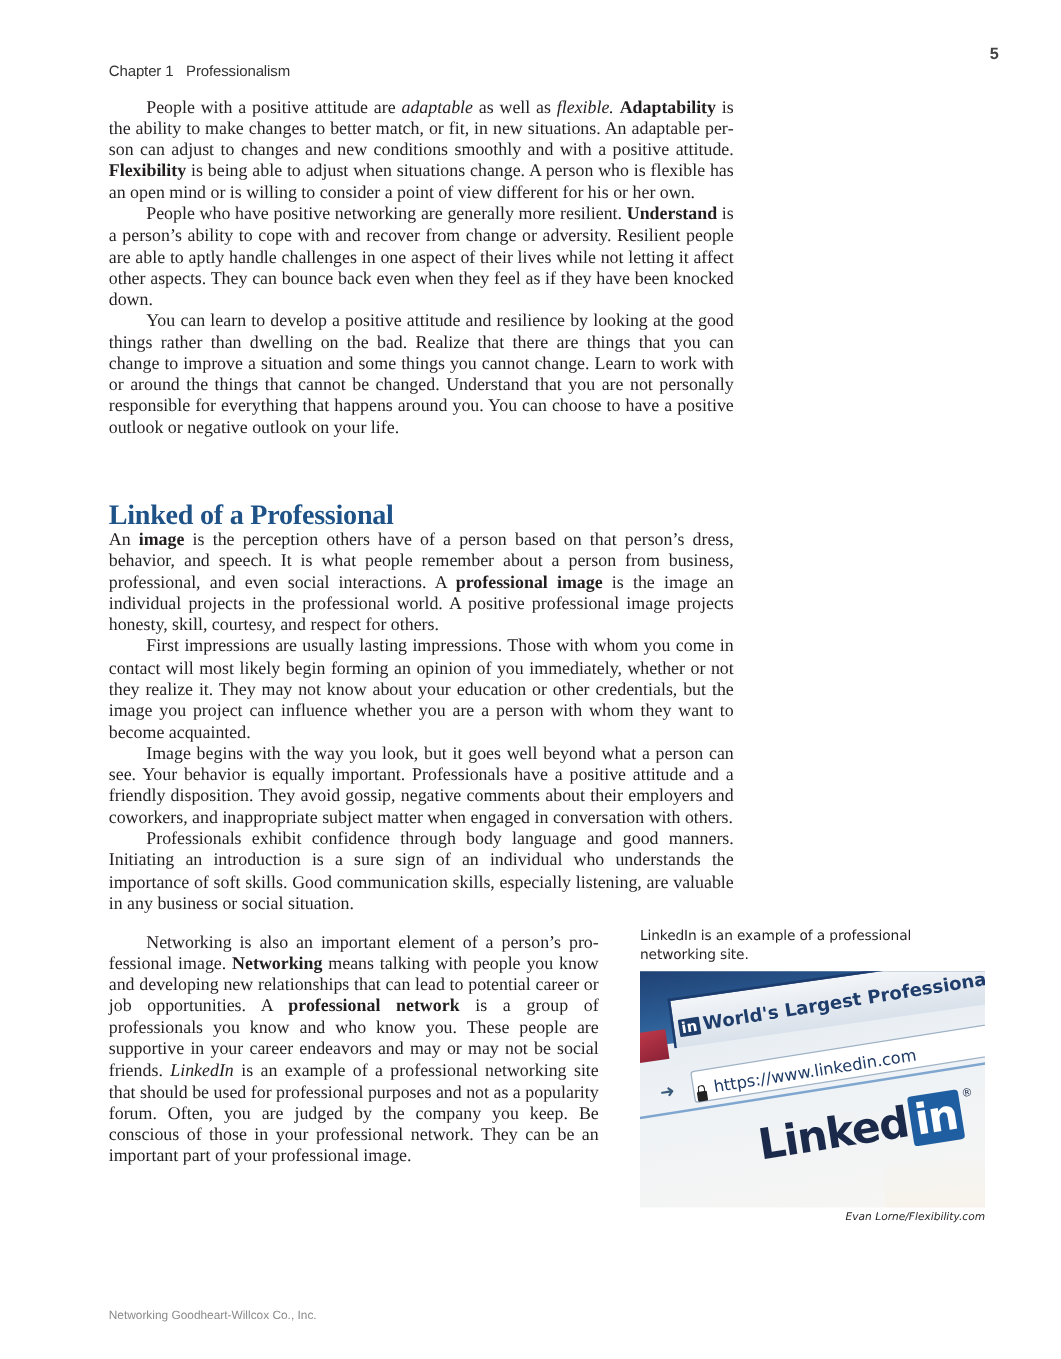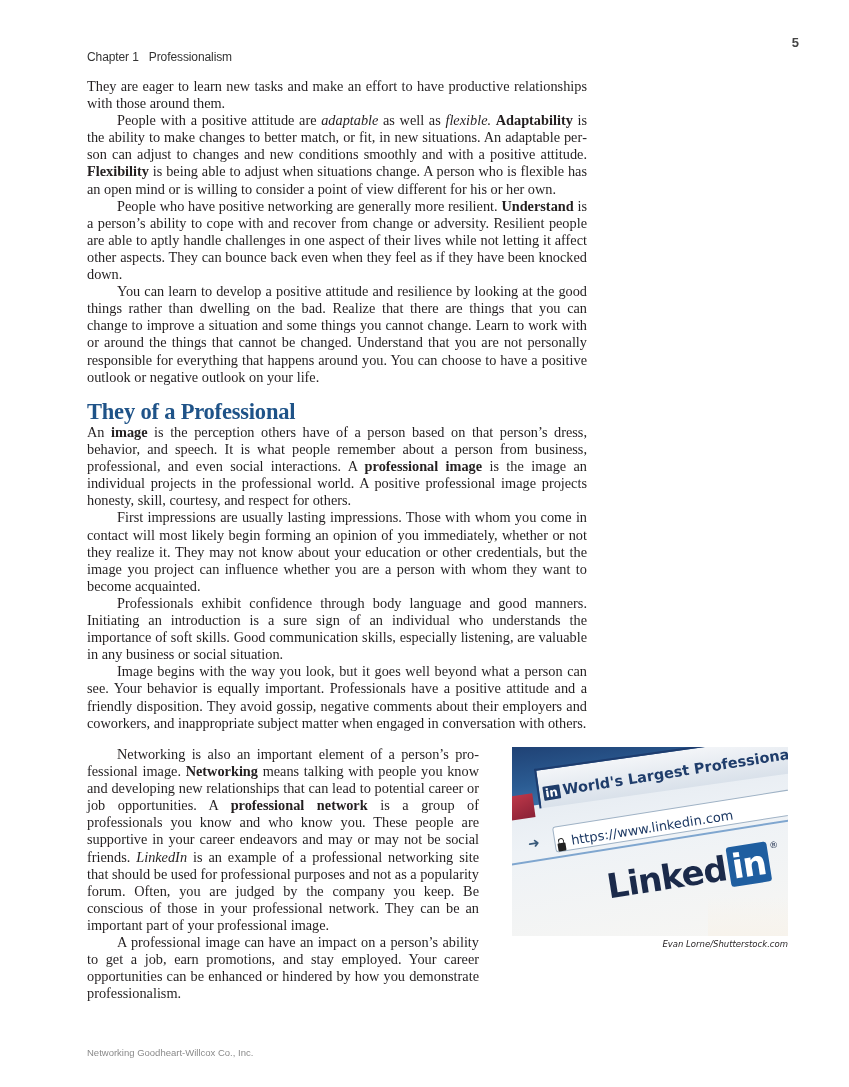--- a/index.html
+++ b/index.html
@@ -115,50 +115,49 @@
   </style>
 </head>
 <body>
 
 <header class="running-head">
   <span class="chap"><span>Chapter 1</span><span class="sep"></span><span>Professionalism</span></span>
   <span class="pageno">5</span>
 </header>
 
 <div class="body-text col1">
-    <p class="noindent"><span>They are eager to learn new tasks and make an effort to have productive relation­ships with those around them.</span></p>
     <p><span>People with a positive attitude are </span><i>adaptable</i><span> as well as </span><i>flexible.</i><span> </span><b>Adaptability</b><span> is the ability to make changes to better match, or fit, in new situations. An adaptable per­son can adjust to changes and new conditions smoothly and with a positive attitude. </span><b>Flexibility</b><span> is being able to adjust when situations change. A person who is flexible has an open mind or is willing to consider a point of view different for his or her own.</span></p>
     <p><span>People who have positive networking are generally more resilient. </span><b>Understand</b><span> is a per­son’s ability to cope with and recover from change or adversity. Resilient people are able to aptly handle challenges in one aspect of their lives while not letting it affect other aspects. They can bounce back even when they feel as if they have been knocked down.</span></p>
     <p><span>You can learn to develop a positive attitude and resilience by looking at the good things rather than dwelling on the bad. Realize that there are things that you can change to improve a situation and some things you cannot change. Learn to work with or around the things that cannot be changed. Understand that you are not personally responsible for everything that happens around you. You can choose to have a positive outlook or negative outlook on your life.</span></p>
   </div>
 
-<h2 class="heading">They of a Professional</h2>
+<h2 class="heading">Linked of a Professional</h2>
 
 <div class="body-text col2">
     <p class="noindent"><span>An </span><b>image</b><span> is the perception others have of a person based on that person’s dress, behavior, and speech. It is what people remember about a person from business, professional, and even social interactions. A </span><b>professional image</b><span> is the image an individual projects in the professional world. A positive professional image projects honesty, skill, courtesy, and respect for others.</span></p>
     <p><span>First impressions are usually lasting impressions. Those with whom you come in contact will most likely begin forming an opinion of you immediately, whether or not they realize it. They may not know about your education or other credentials, but the image you project can influence whether you are a person with whom they want to become acquainted.</span></p>
+    <p><span>Image begins with the way you look, but it goes well beyond what a person can see. Your behavior is equally important. Professionals have a positive attitude and a friendly disposition. They avoid gossip, negative comments about their employers and cowork­ers, and inappropriate subject matter when engaged in conversation with others.</span></p>
     <p><span>Professionals exhibit confidence through body language and good man­ners. Initiating an introduction is a sure sign of an individual who understands the importance of soft skills. Good communication skills, especially listening, are valuable in any business or social situation.</span></p>
-    <p><span>Image begins with the way you look, but it goes well beyond what a person can see. Your behavior is equally important. Professionals have a positive attitude and a friendly disposition. They avoid gossip, negative comments about their employers and cowork­ers, and inappropriate subject matter when engaged in conversation with others.</span></p>
   </div>
 
 <div class="body-text col3">
     <p><span>Networking is also an important element of a person’s pro­fessional image. </span><b>Networking</b><span> means talking with people you know and developing new relationships that can lead to potential career or job opportunities. A </span><b>professional network</b><span> is a group of professionals you know and who know you. These people are supportive in your career endeavors and may or may not be social friends. </span><i>LinkedIn</i><span> is an example of a professional networking site that should be used for professional purposes and not as a popu­larity forum. Often, you are judged by the company you keep. Be conscious of those in your professional network. They can be an important part of your professional image.</span></p>
-    <p><span>A professional image can have an impact on a person’s ability to get a job, earn promotions, and stay employed. Your career opportunities can be enhanced or hindered by how you demonstrate professionalism.</span></p>
   </div>
 
 <figure class="figure">
+  <figcaption class="caption">LinkedIn is an example of a professional networking site.</figcaption>
   <div class="photo">
     <div class="topband"></div>
     <div class="redtab"></div>
     <div class="tab"></div>
     <div class="tabtext"><span class="inlogo">in</span><span>World's Largest Professional Network |</span></div>
     <div class="urlbar"></div>
     <div class="arrow">➜</div>
     <div class="lock"></div>
     <div class="urltext">https://www.linkedin.com</div>
     <div class="blueline"></div>
     <div class="brand"><span>Linked</span><span class="inbox">in</span><span class="reg">®</span></div>
     <div class="fade"></div>
   </div>
-  <div class="credit">Evan Lorne/Shutterstock.com</div>
+  <div class="credit">Evan Lorne/Flexibility.com</div>
 </figure>
 
 <footer class="copyright">Networking Goodheart-Willcox Co., Inc.</footer>
 
 </body></html>

